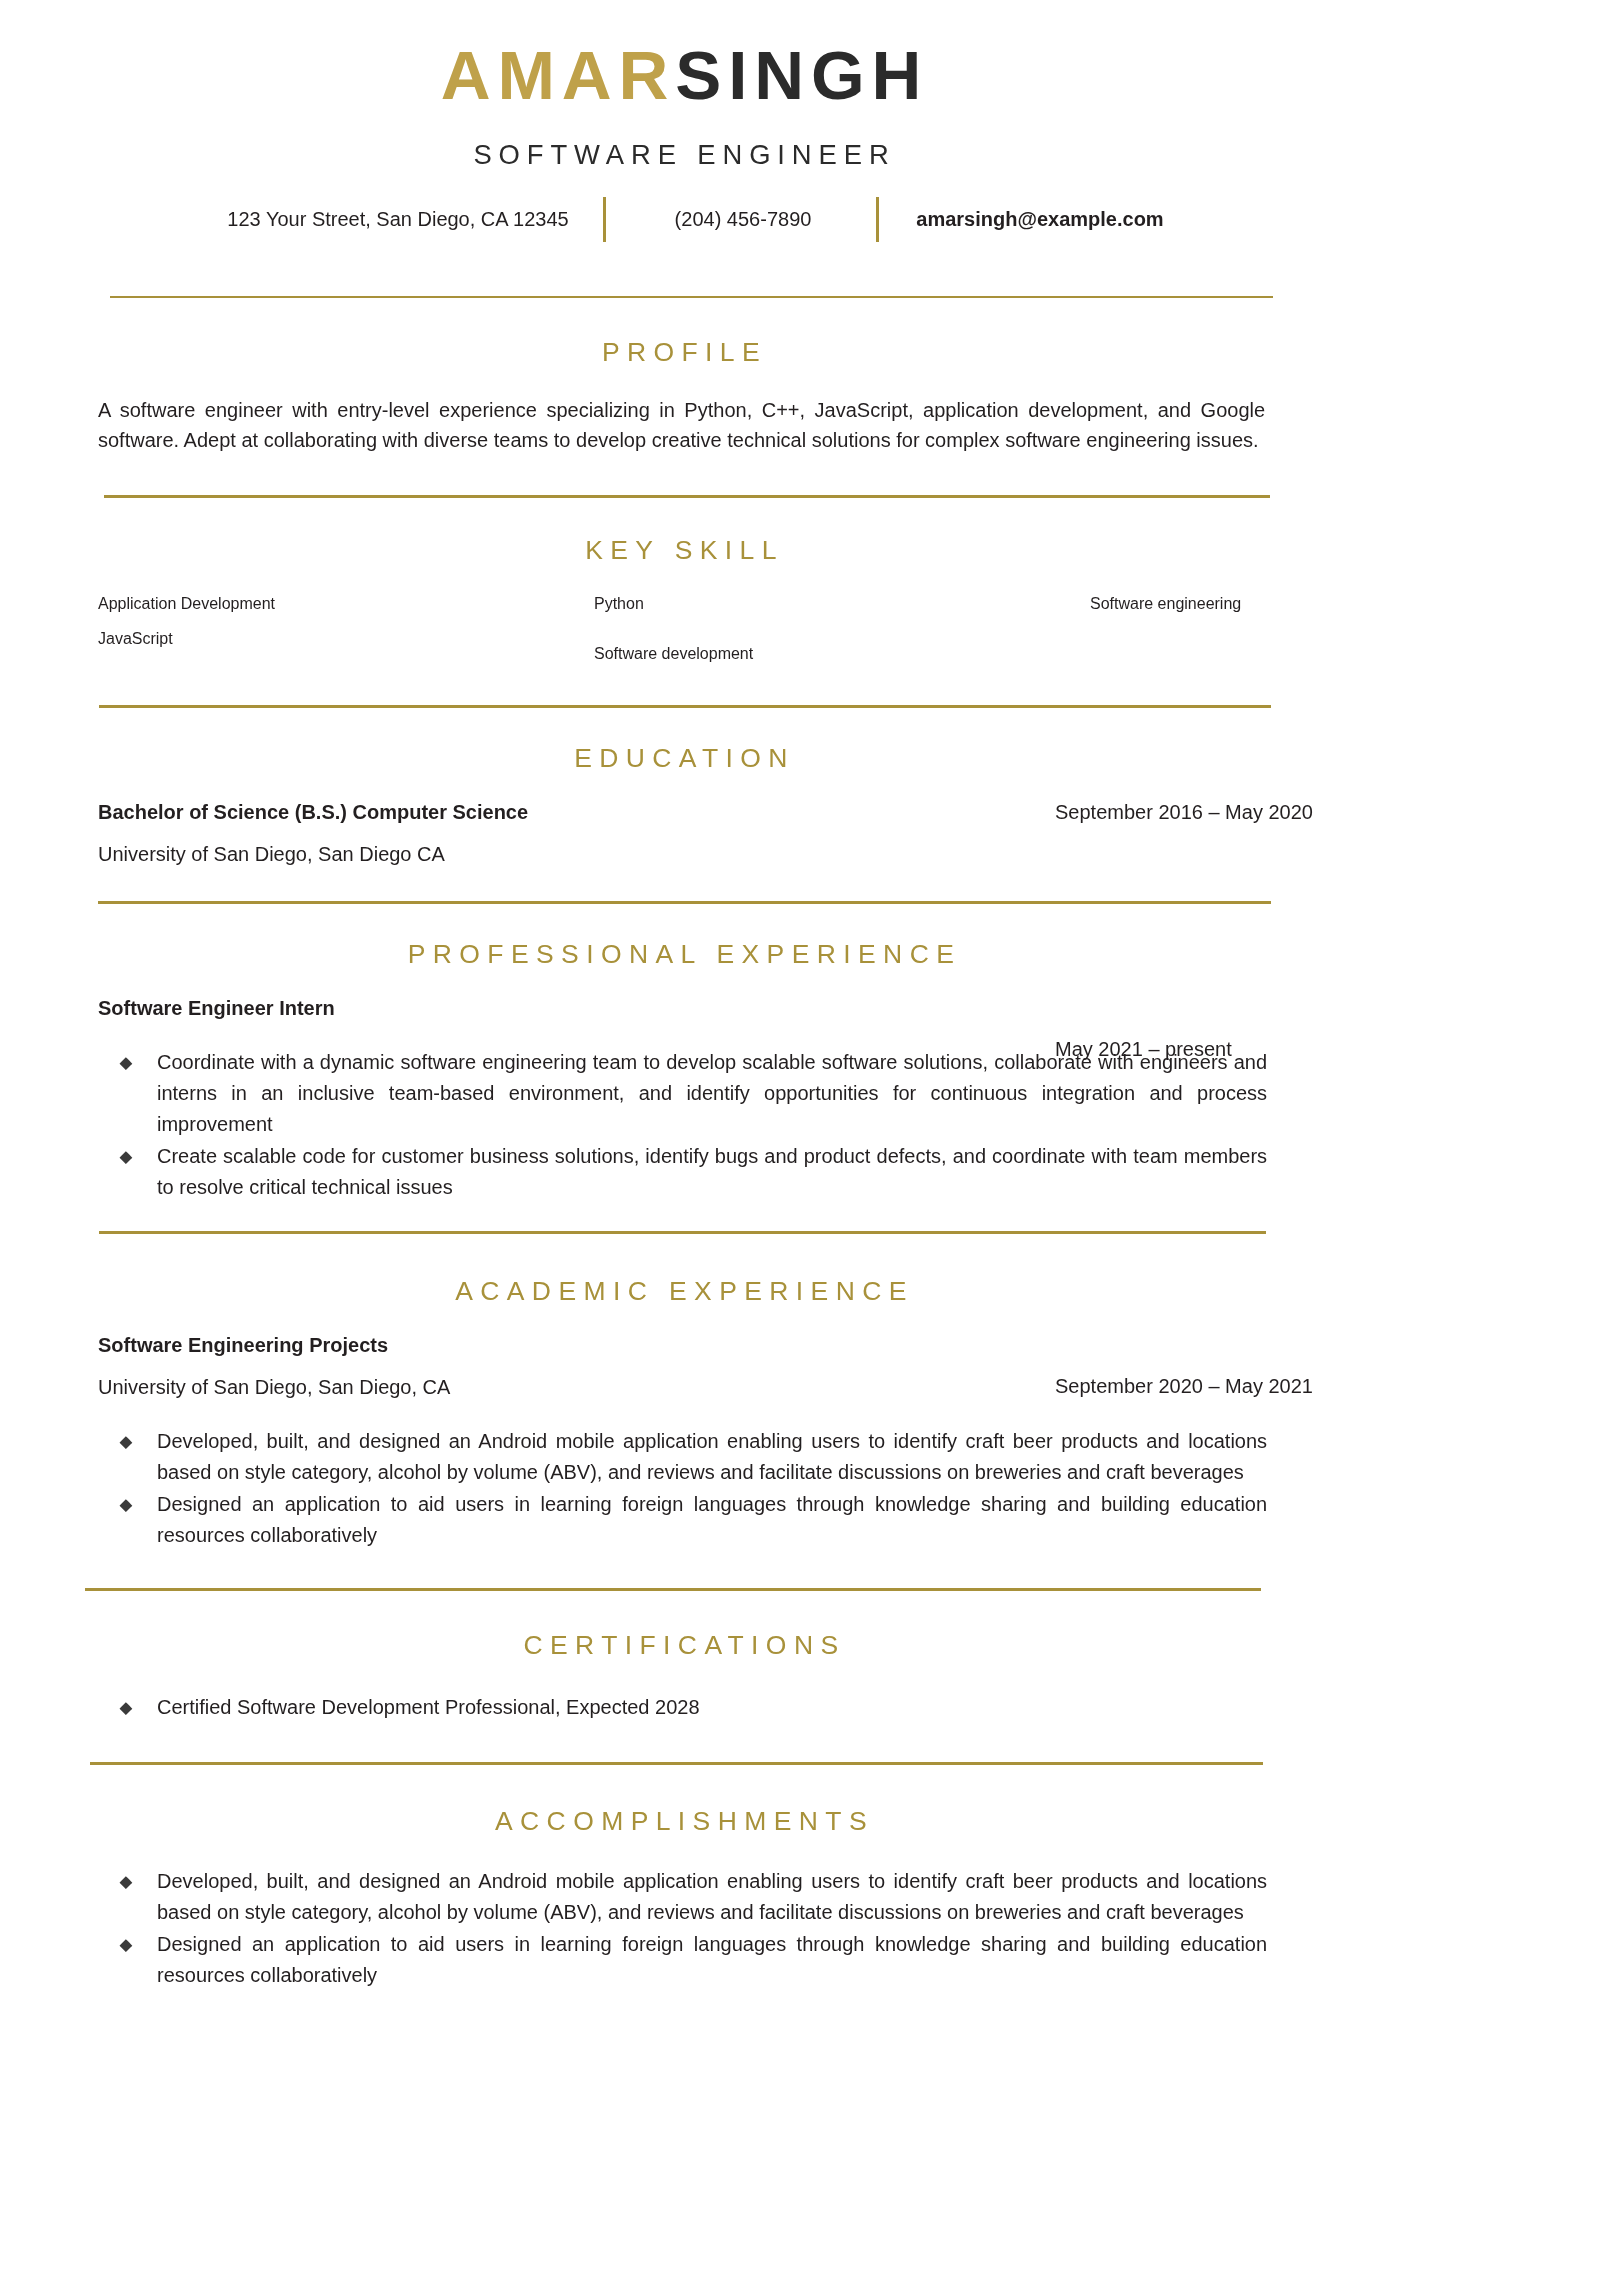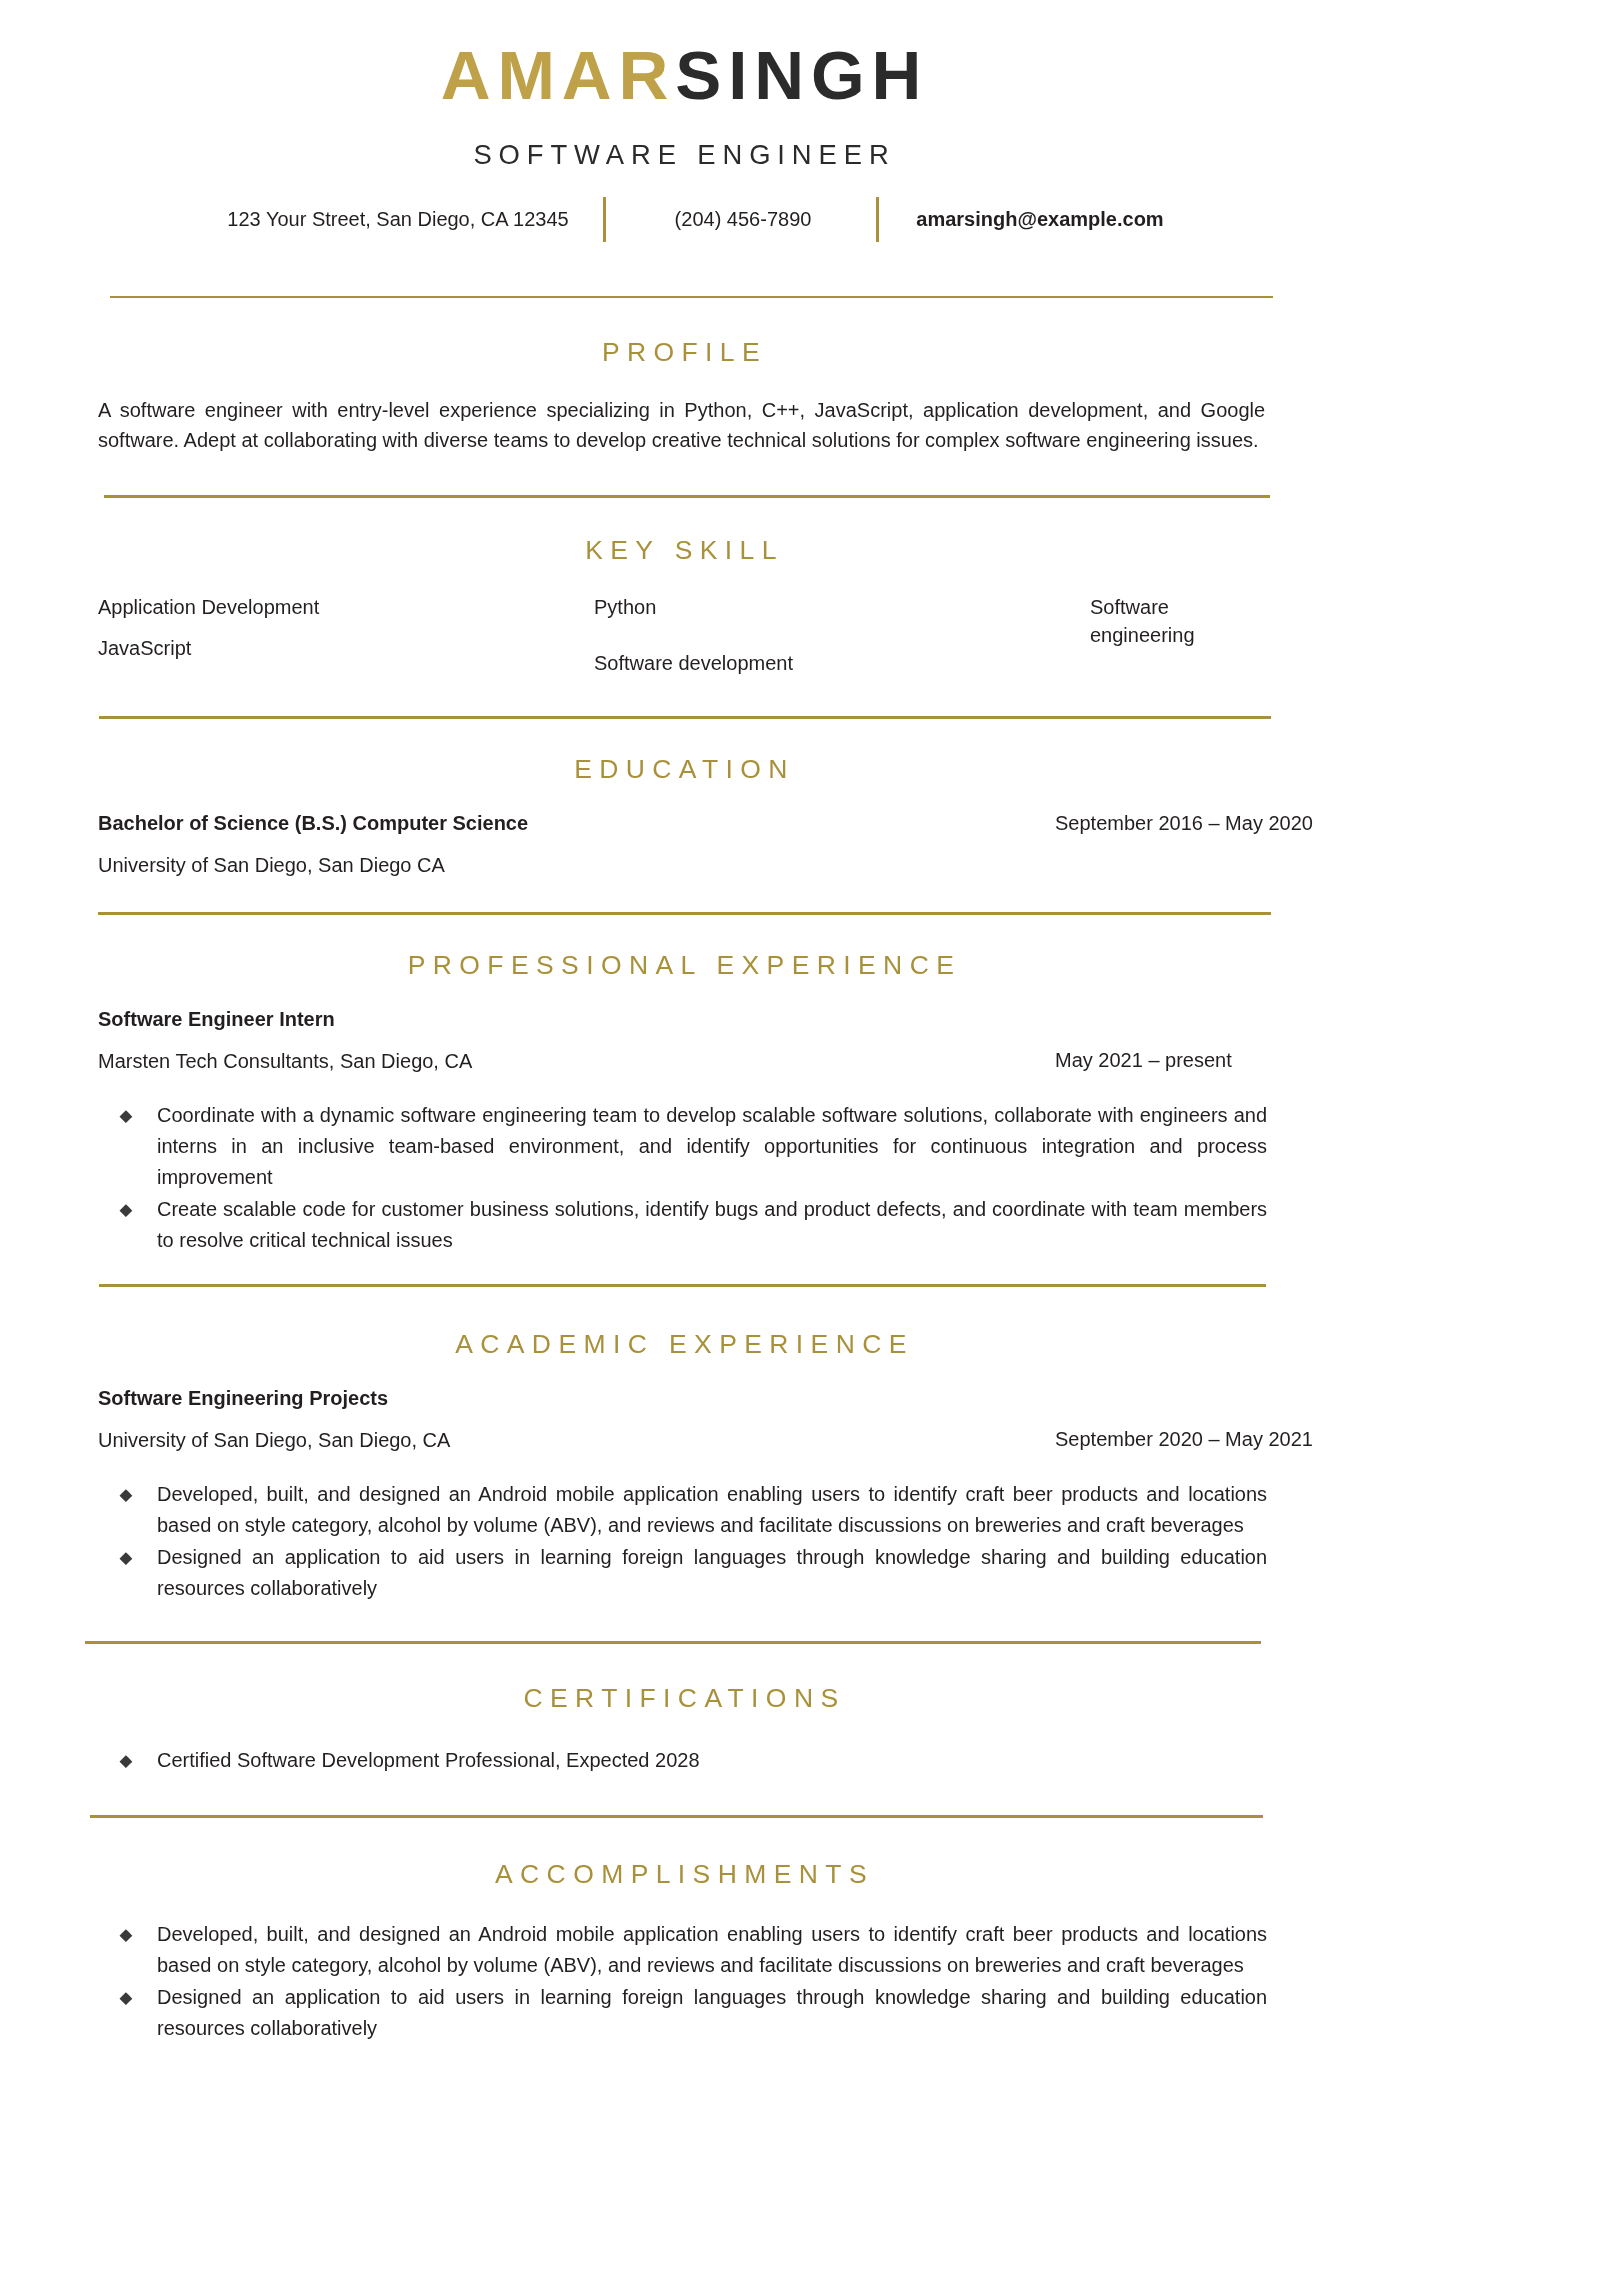--- a/index.html
+++ b/index.html
@@ -109,21 +109,21 @@
     text-align: justify;
     margin-top: 26.5px;
     padding-right: 5.9px;
   }
 
   
   .skills-grid {
     margin-top: 27.4px;
     display: grid;
     grid-template-columns: 496px 496px 1fr;
-    font-size: 20px;
+    font-size: 16px;
     color: #231f20;
   }
   .skill-col { display: flex; flex-direction: column; }
   .skill-item { line-height: 1.42; }
   .skill-item.gap { margin-top: 12.7px; }
 
   
   .entry { margin-top: 27.4px; position: relative; }
   .entry-title {
     font-size: 20px;
@@ -231,21 +231,20 @@
       <div class="entry-sub">University of San Diego, San Diego CA</div>
     </div>
   </div>
 
   <div class="rule after-education"></div>
 
   <div class="section prof">
     <div class="section-title">PROFESSIONAL EXPERIENCE</div>
     <div class="entry">
       <div class="entry-title">Software Engineer Intern</div>
-      <div class="entry-sub">Marsten Tech Consultants, San Diego, CA</div>
       <div class="entry-date mid">May 2021 – present</div>
     </div>
     <ul class="bullets">
       <li>
         <span class="bullet-mark">◆</span>
         <span>Coordinate with a dynamic software engineering team to develop scalable software solutions, collaborate with engineers and interns in an inclusive team-based environment, and identify opportunities for continuous integration and process improvement</span>
       </li>
       <li>
         <span class="bullet-mark">◆</span>
         <span>Create scalable code for customer business solutions, identify bugs and product defects, and coordinate with team members to resolve critical technical issues</span>

